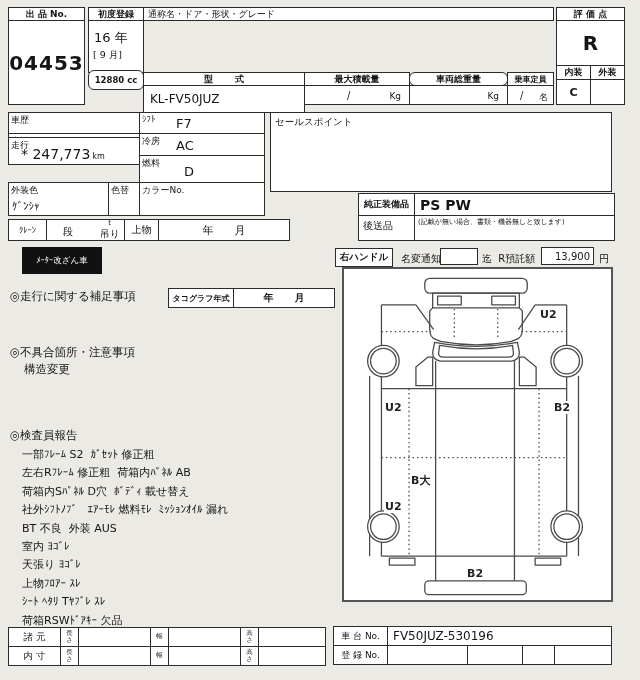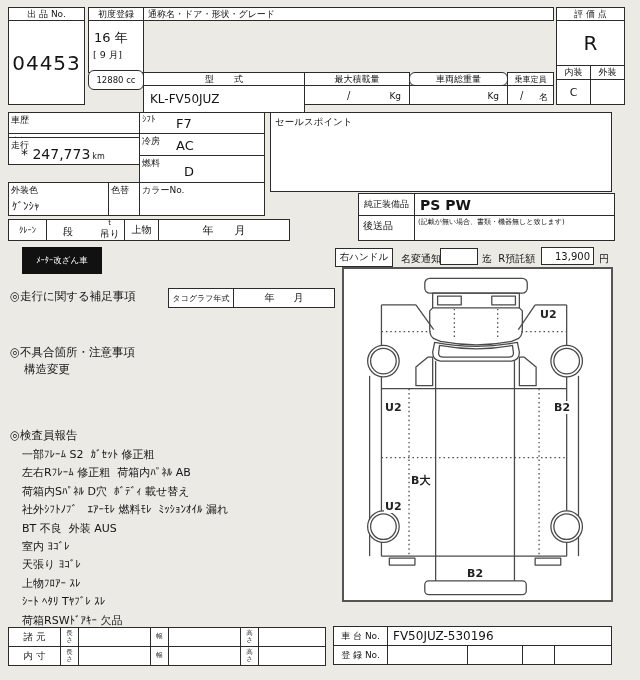--- a/index.html
+++ b/index.html
@@ -5,21 +5,21 @@
   html,body{margin:0;padding:0;}
   .sheet{
     position:relative;width:640px;height:680px;overflow:hidden;
     background:#ebeae5;color:#151515;
     font-family:"DejaVu Sans",sans-serif;
     -webkit-font-smoothing:antialiased;
   }
   .b{position:absolute;border:1px solid #2b2b2b;background:#fff;box-sizing:border-box;}
   .nb{position:absolute;box-sizing:border-box;}
   .t{position:absolute;white-space:pre;}
-  .c{display:flex;align-items:center;justify-content:center;text-align:center;}
+  .c{display:flex;align-items:center;justify-content:center;text-align:center;font-weight:bold;}
   .corner{position:absolute;left:2px;top:1px;font-size:9px;white-space:pre;}
   .cell{box-sizing:border-box;display:flex;align-items:center;justify-content:center;position:relative;height:100%;}
   .badge{background:#111;color:#fff;display:flex;align-items:center;justify-content:center;}
   .report div{white-space:pre;line-height:18.4px;font-size:11px;}
   .dlab{position:absolute;font-size:11px;font-weight:bold;color:#222;white-space:pre;background:#fff;padding:0 1px;}
   .vtxt{font-size:6.5px;line-height:1.1;width:8px;word-break:break-all;display:inline-block;text-align:center;}
   .unit{font-size:8px;margin-left:2px;}
 </style>
 </head>
 <body>

